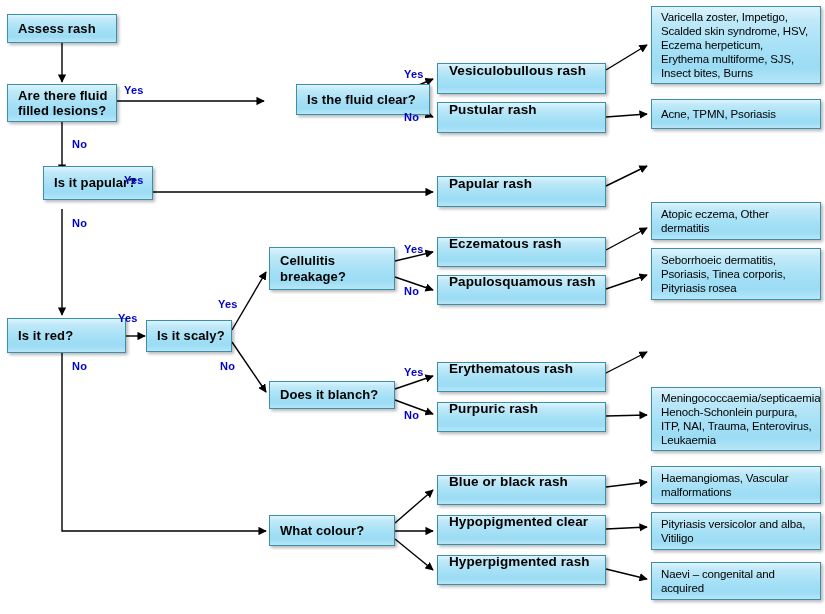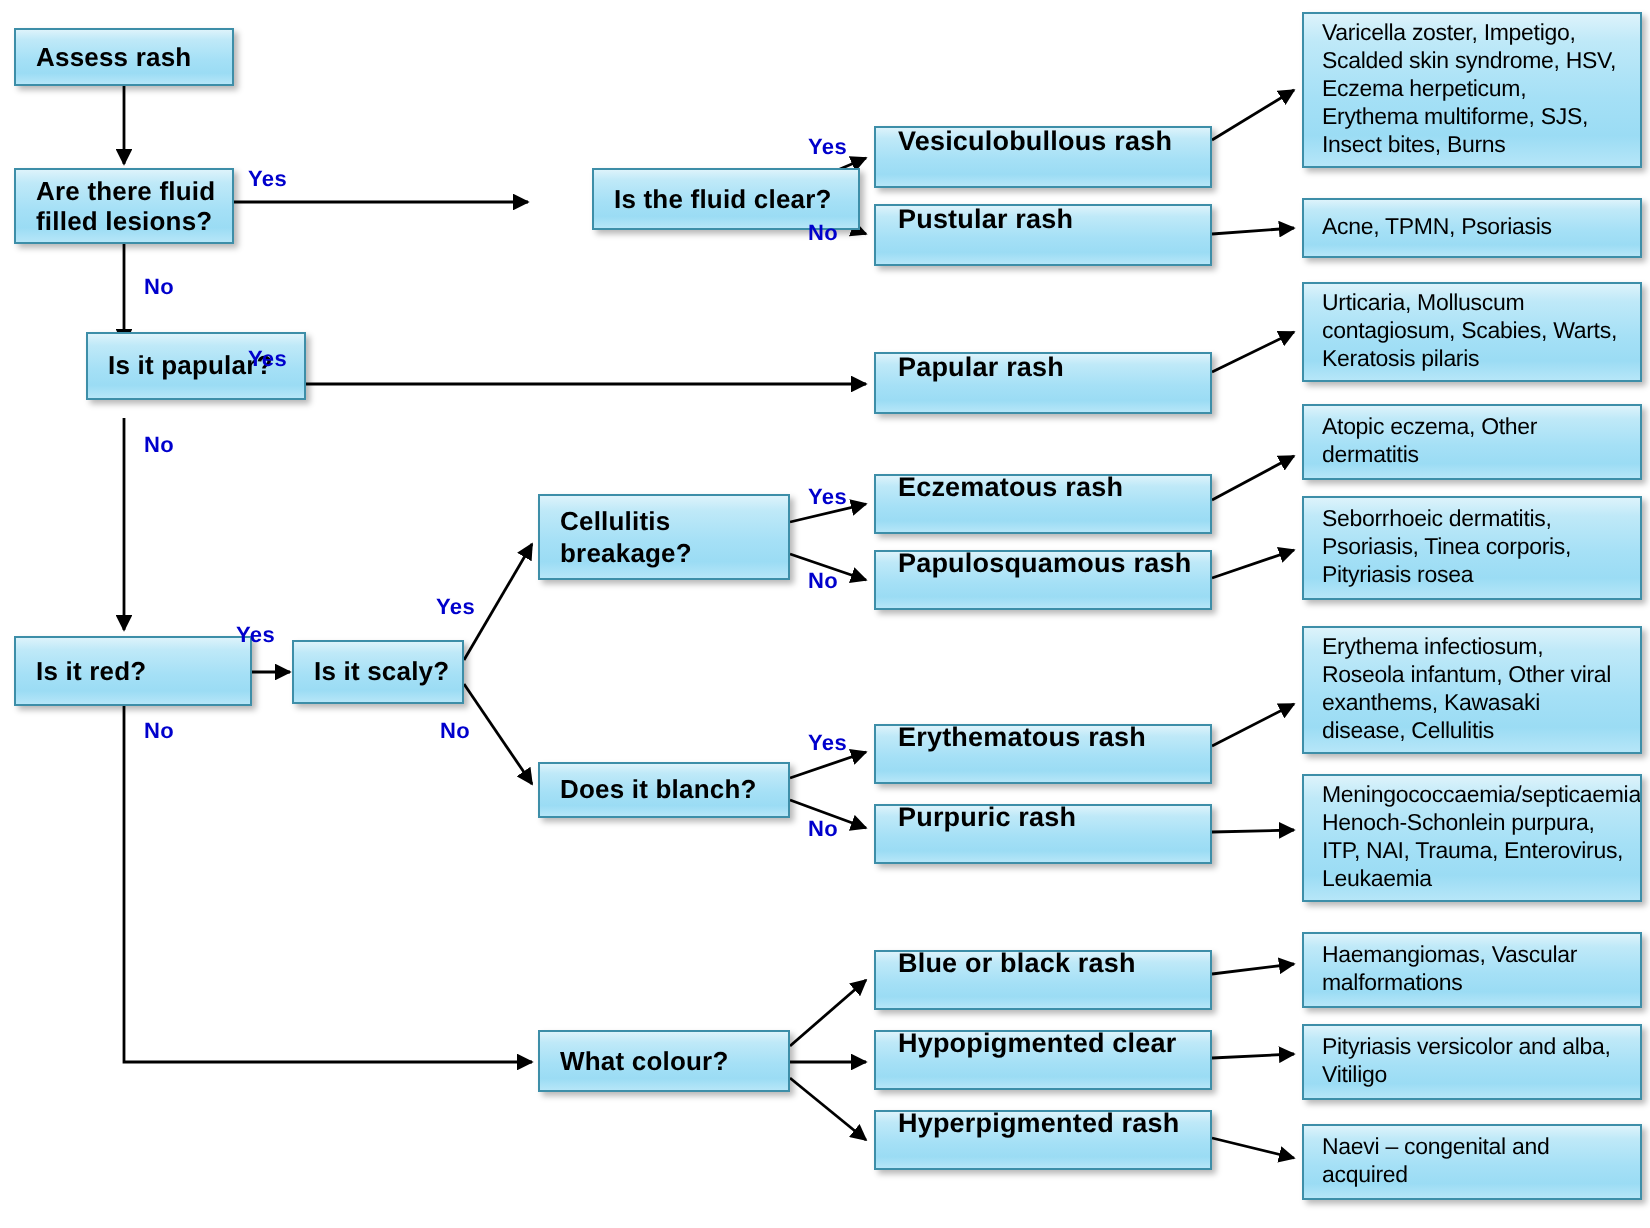--- a/index.html
+++ b/index.html
@@ -232,35 +232,29 @@
   </div>
 
   <div class="node outcome" style="left:651px; top:6px; width:170px; height:78px;">
     <span class="txt">Varicella zoster, Impetigo, Scalded skin syndrome, HSV, Eczema herpeticum, Erythema multiforme, SJS, Insect bites, Burns</span>
   </div>
 
   <div class="node outcome" style="left:651px; top:99px; width:170px; height:30px;">
     <span class="txt">Acne, TPMN, Psoriasis</span>
   </div>
 
-  <div class="node outcome" style="left:651px; top:141px; width:170px; height:50px;">
-    <span class="txt">Urticaria, Molluscum contagiosum, Scabies, Warts, Keratosis pilaris</span>
-  </div>
 
   <div class="node outcome" style="left:651px; top:202px; width:170px; height:38px;">
     <span class="txt">Atopic eczema, Other dermatitis</span>
   </div>
 
   <div class="node outcome" style="left:651px; top:248px; width:170px; height:52px;">
     <span class="txt">Seborrhoeic dermatitis, Psoriasis, Tinea corporis, Pityriasis rosea</span>
   </div>
 
-  <div class="node outcome" style="left:651px; top:313px; width:170px; height:64px;">
-    <span class="txt">Erythema infectiosum, Roseola infantum, Other viral exanthems, Kawasaki disease, Cellulitis</span>
-  </div>
 
   <div class="node outcome" style="left:651px; top:387px; width:170px; height:64px;">
     <span class="txt">Meningococcaemia/septicaemia, Henoch-Schonlein purpura, ITP, NAI, Trauma, Enterovirus, Leukaemia</span>
   </div>
 
   <div class="node outcome" style="left:651px; top:466px; width:170px; height:38px;">
     <span class="txt">Haemangiomas, Vascular malformations</span>
   </div>
 
   <div class="node outcome" style="left:651px; top:512px; width:170px; height:38px;">

